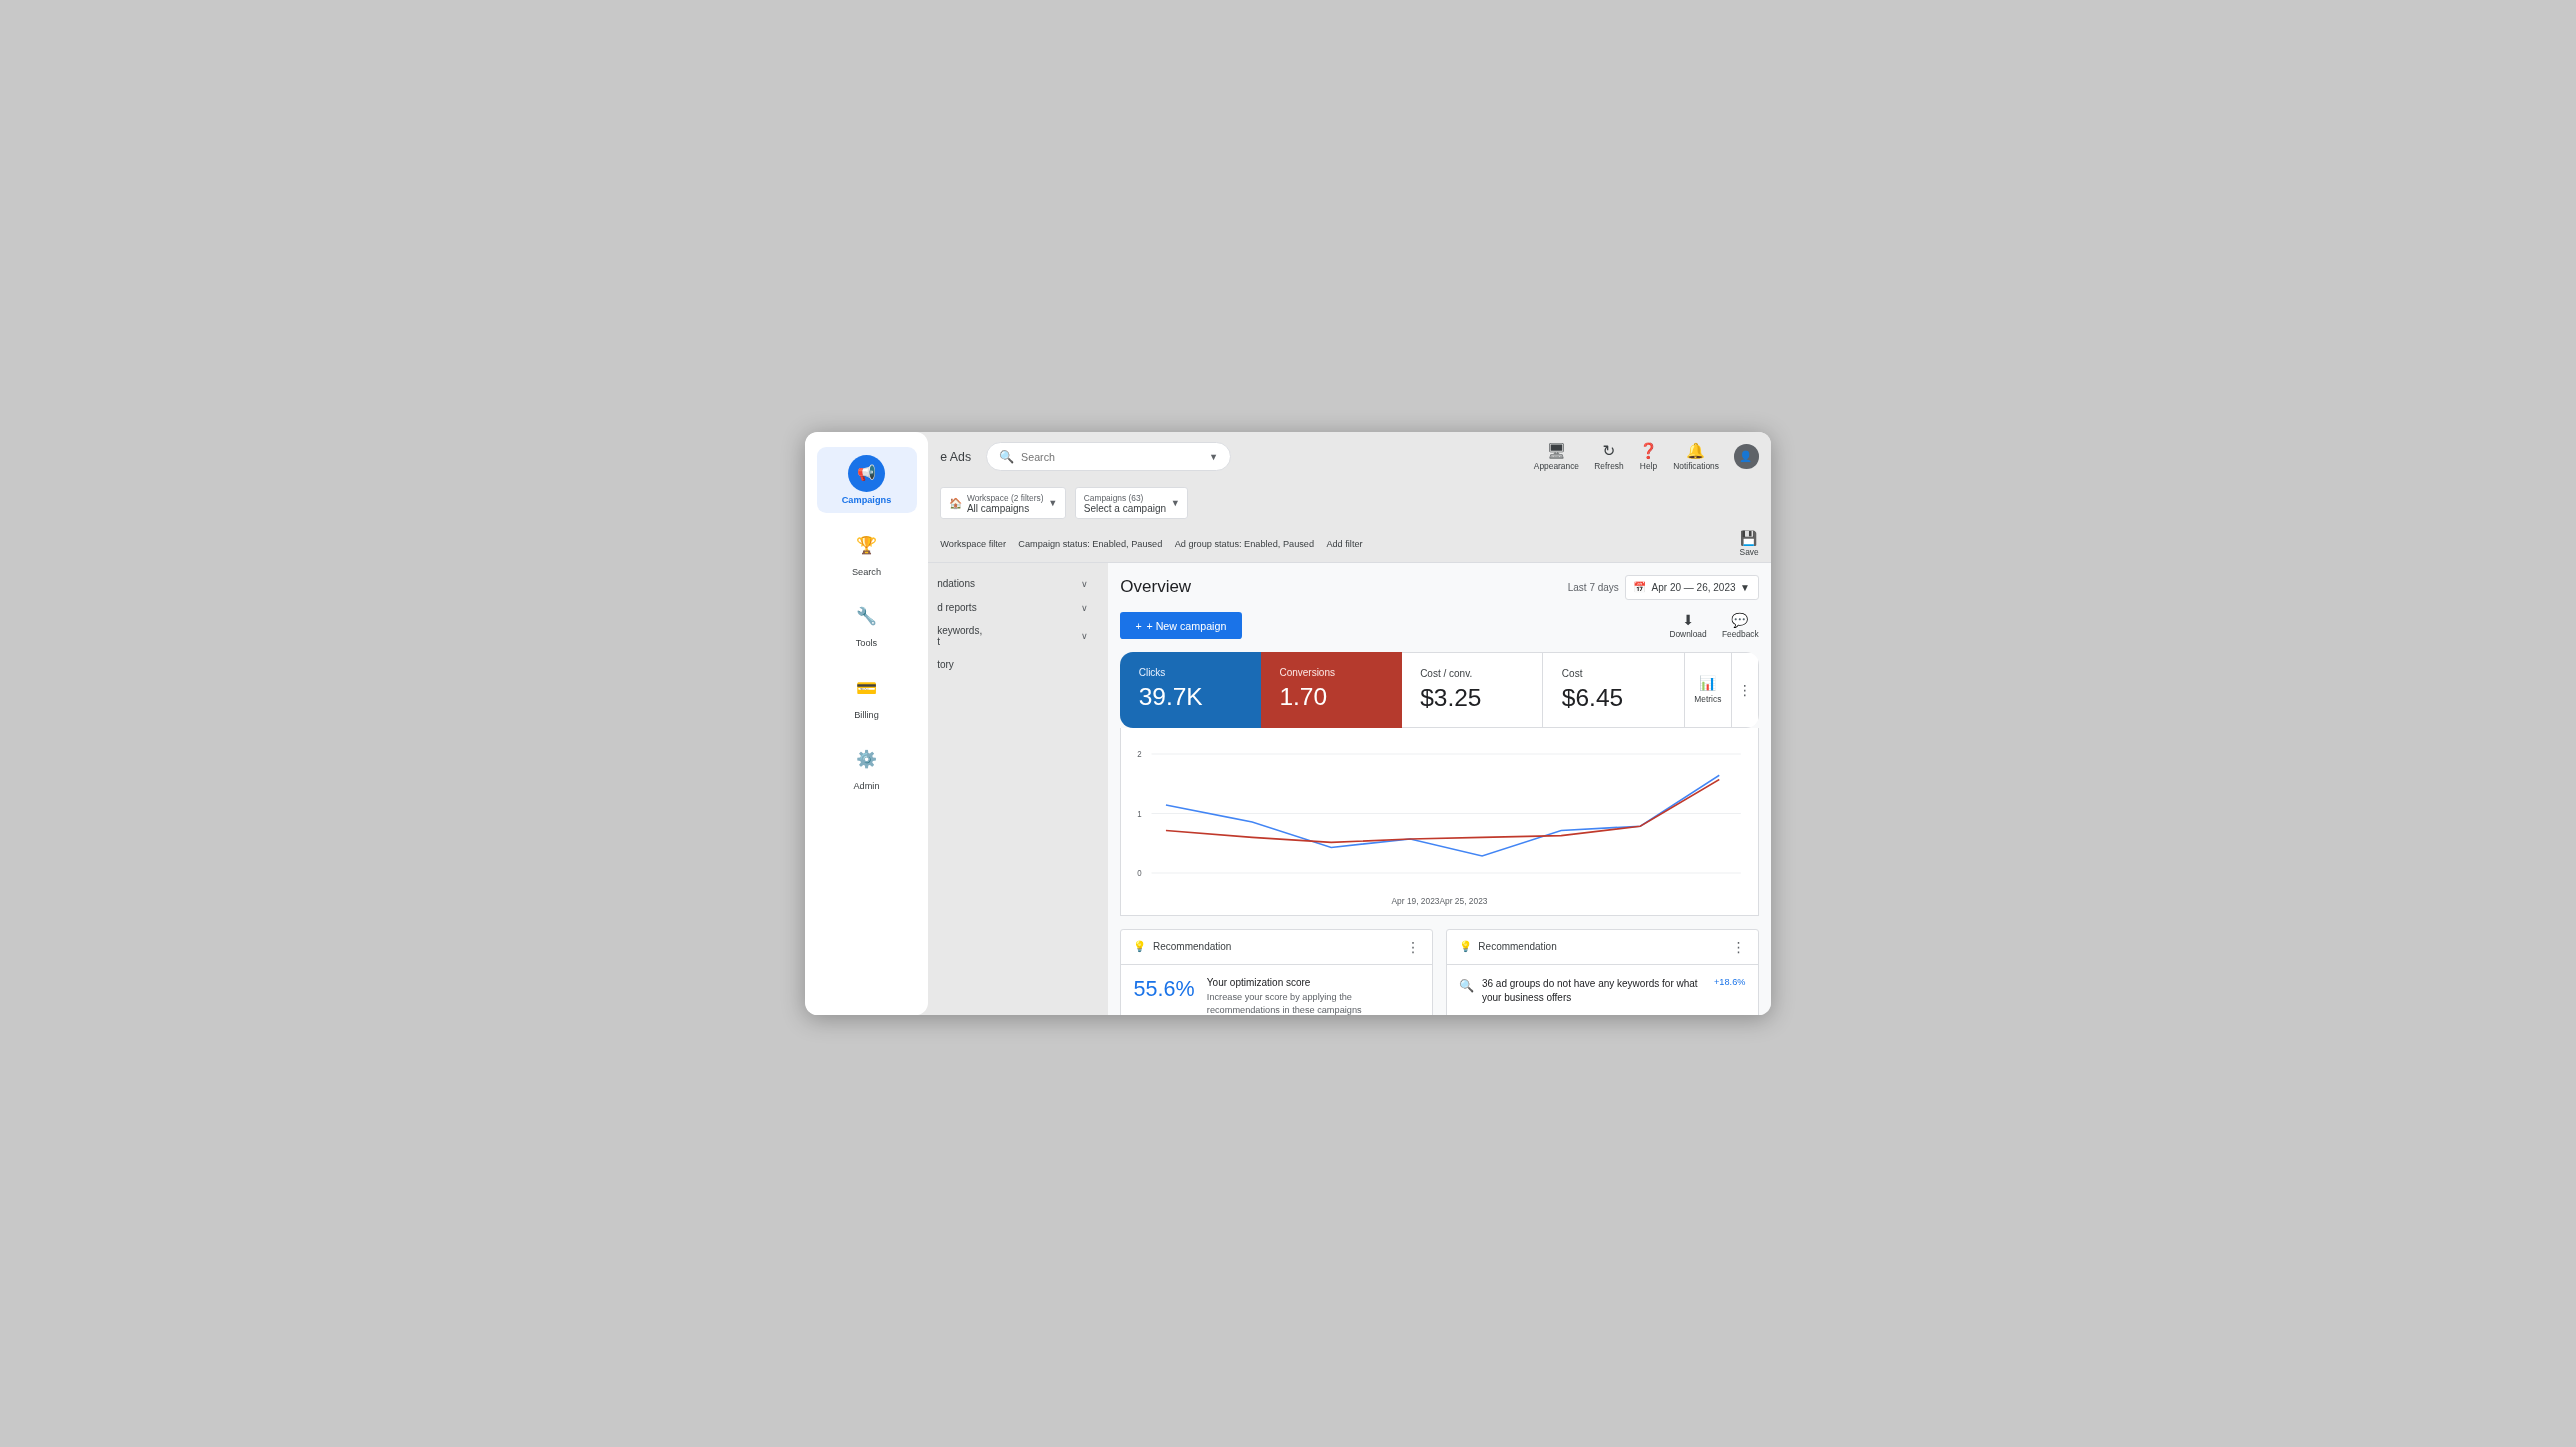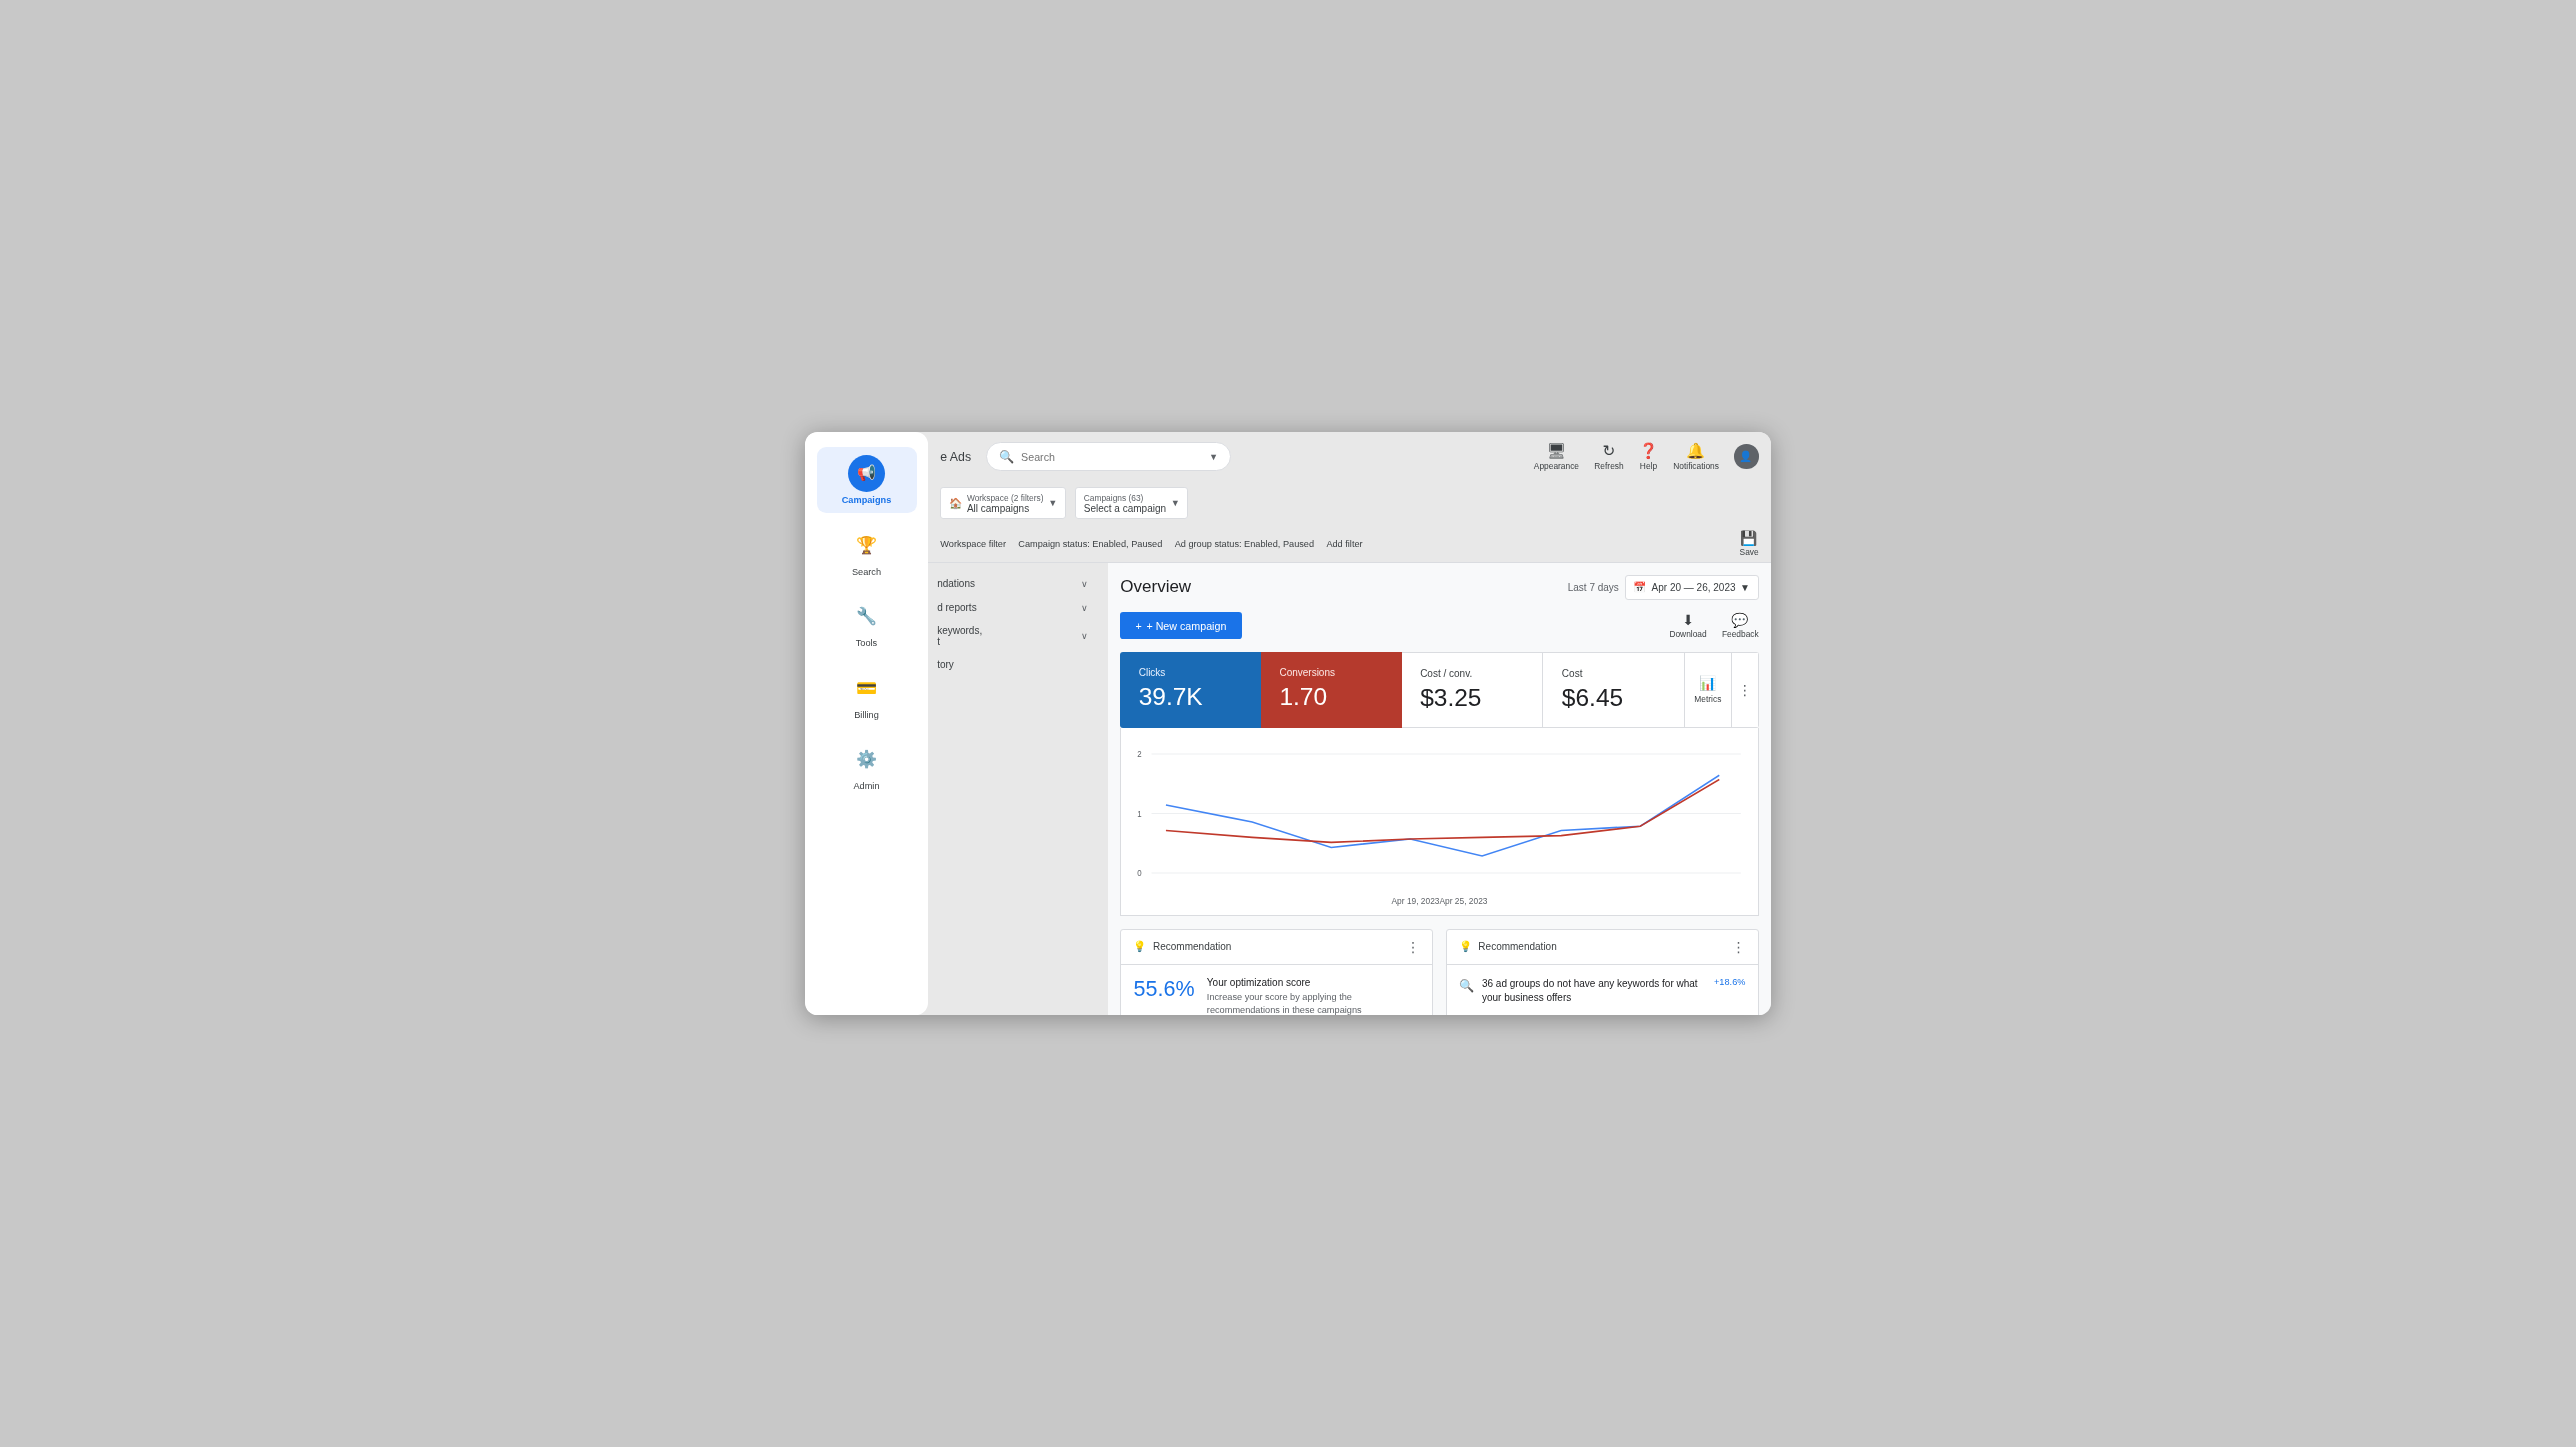--- a/index.html
+++ b/index.html
@@ -576,21 +576,21 @@
               <span class="action-btn-icon">⬇</span>
               <span class="action-btn-label">Download</span>
             </div>
             <div class="action-btn">
               <span class="action-btn-icon">💬</span>
               <span class="action-btn-label">Feedback</span>
             </div>
           </div>
         </div>
 
-        <div style="display:flex; border-radius:3px; overflow:hidden;">
+        <div style="display:flex; border-radius:13px; overflow:hidden;">
           <div class="metric-card blue">
             <span class="metric-label">Clicks</span>
             <span class="metric-value">39.7K</span>
           </div>
           <div class="metric-card red">
             <span class="metric-label">Conversions</span>
             <span class="metric-value">1.70</span>
           </div>
           <div class="metric-card white">
             <span class="metric-label">Cost / conv.</span>

